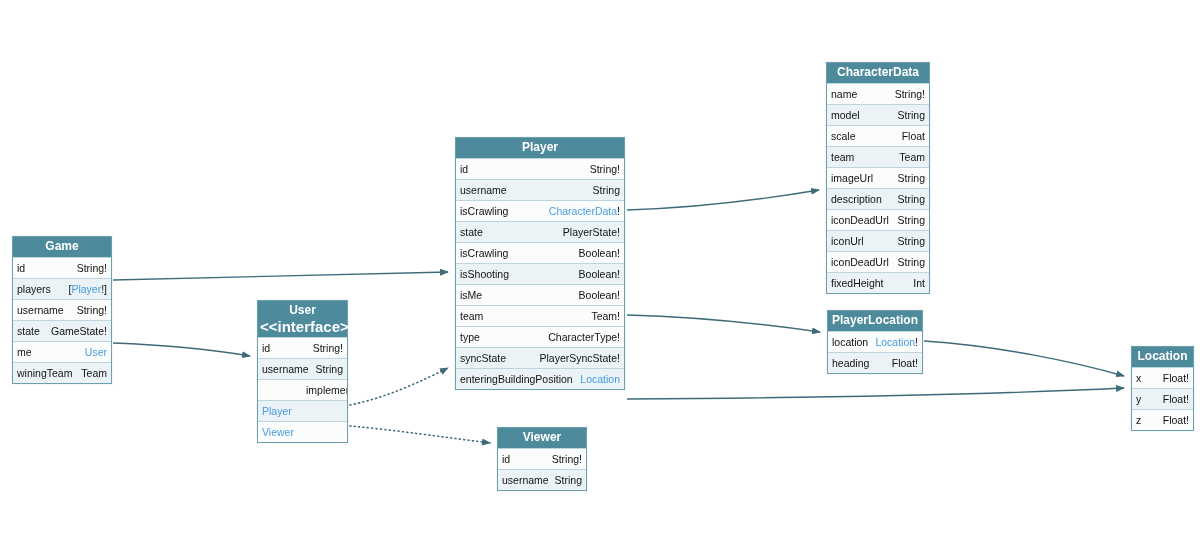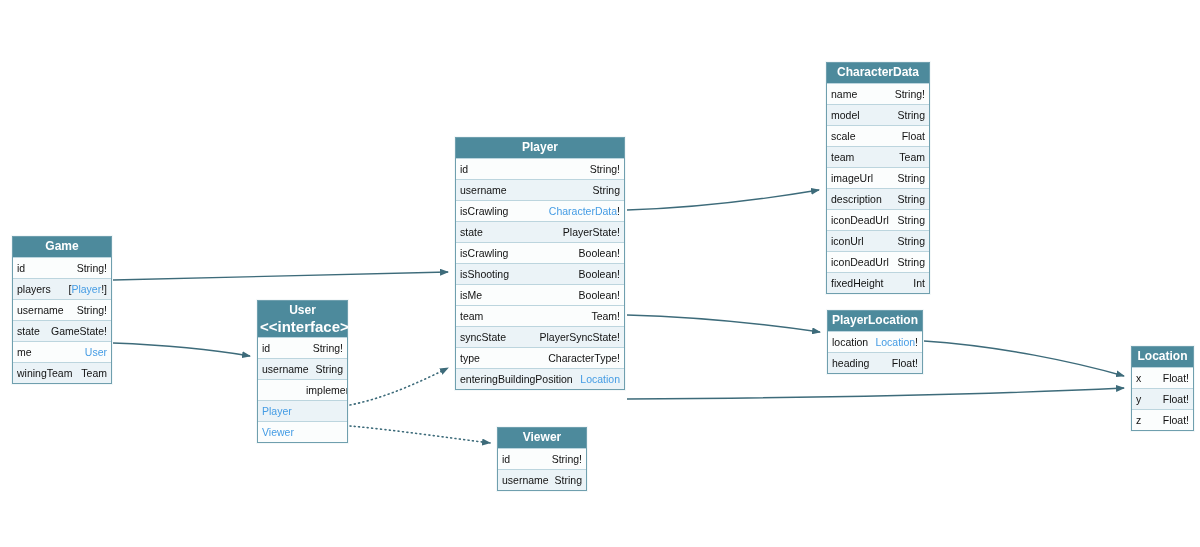--- a/index.html
+++ b/index.html
@@ -180,27 +180,27 @@
           <span class="ftype"><span class="">Boolean!</span></span>
         </div>
         <div class="tr odd">
           <span class="fname">isMe</span>
           <span class="ftype"><span class="">Boolean!</span></span>
         </div>
         <div class="tr odd">
           <span class="fname">team</span>
           <span class="ftype"><span class="">Team!</span></span>
         </div>
+        <div class="tr odd">
+          <span class="fname">type</span>
+          <span class="ftype"><span class="">CharacterType!</span></span>
+        </div>
         <div class="tr even">
           <span class="fname">syncState</span>
           <span class="ftype"><span class="">PlayerSyncState!</span></span>
-        </div>
-        <div class="tr odd">
-          <span class="fname">type</span>
-          <span class="ftype"><span class="">CharacterType!</span></span>
         </div>
         <div class="tr even">
           <span class="fname">enteringBuildingPosition</span>
           <span class="ftype"><span class="link">Location</span></span>
         </div>
       </div>
       <div class="schema-table" style="left: 497px; top: 427px; width: 90px;">
         <div class="th"><span>Viewer</span></div>
         <div class="tr odd">
           <span class="fname">id</span>

